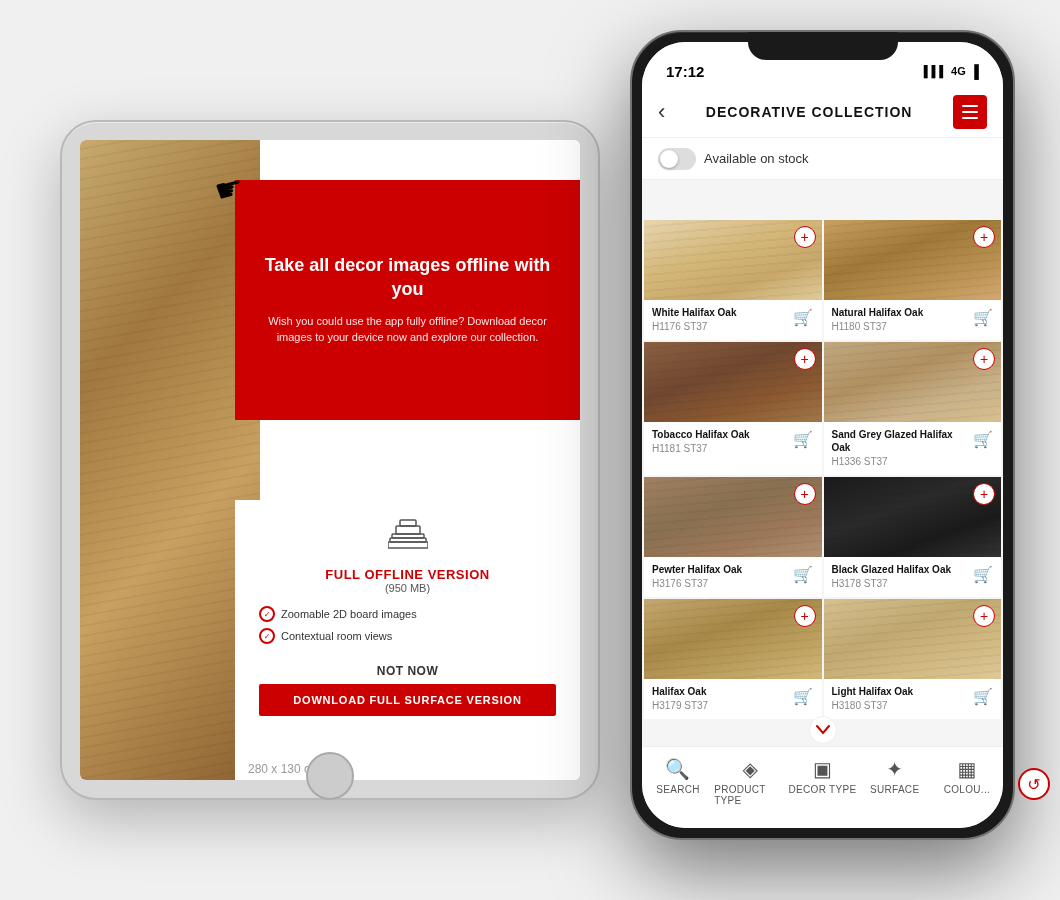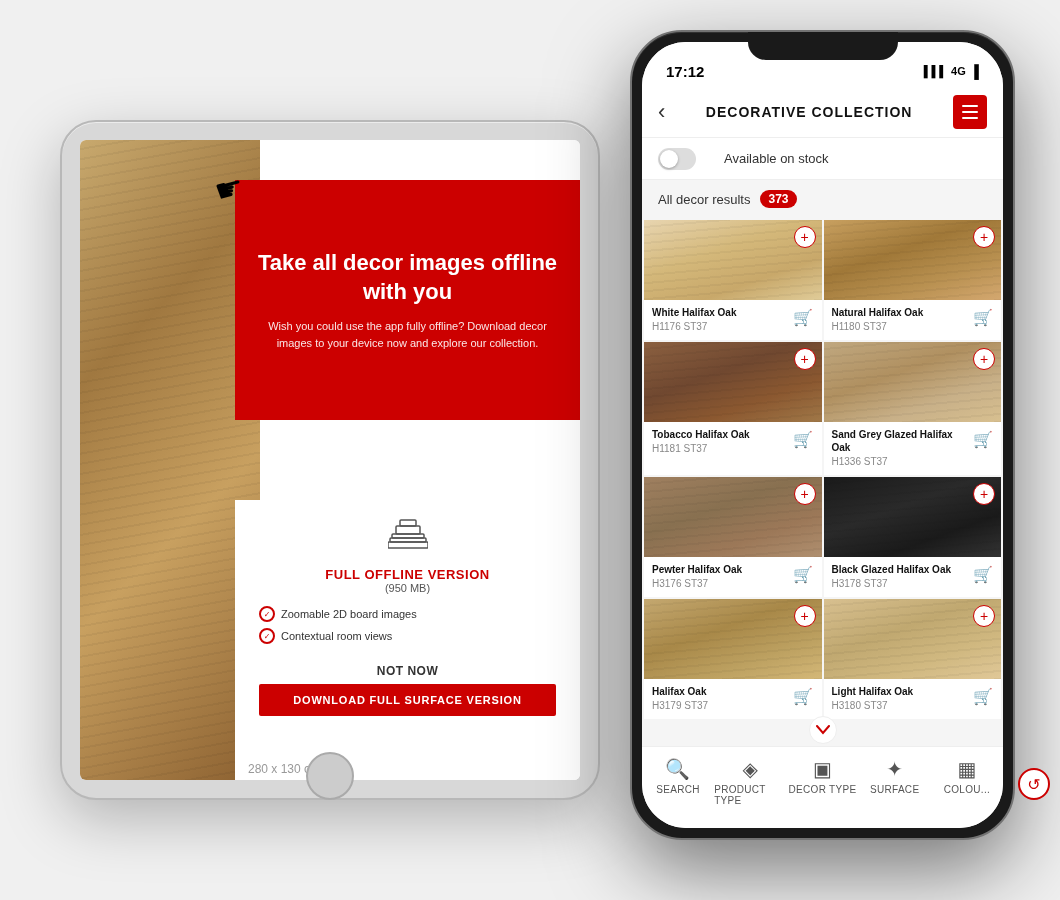--- a/index.html
+++ b/index.html
@@ -99,21 +99,21 @@
       height: 240px;
       background: #cc0000;
       display: flex;
       flex-direction: column;
       align-items: center;
       justify-content: center;
       padding: 20px;
       color: white;
     }
     .ipad-red-title {
-      font-size: 22px;
+      font-size: 18px;
       font-weight: 600;
       text-align: center;
       margin-bottom: 12px;
       line-height: 1.3;
     }
     .ipad-red-desc {
       font-size: 11px;
       text-align: center;
       line-height: 1.5;
       opacity: 0.9;
@@ -371,21 +371,21 @@
     .toggle-row {
       position: absolute;
       top: 96px;
       left: 0;
       right: 0;
       height: 42px;
       background: white;
       display: flex;
       align-items: center;
       padding: 0 16px;
-      gap: 28px;
+      gap: 8px;
       border-bottom: 1px solid #eee;
     }
     .toggle-switch {
       width: 38px;
       height: 22px;
       background: #ddd;
       border-radius: 11px;
       position: relative;
     }
     .toggle-knob {
@@ -662,24 +662,20 @@
         </div>
       </div>
 
       <div class="toggle-row">
         <div class="toggle-switch">
           <div class="toggle-knob"></div>
         </div>
         <span class="toggle-label">Available on stock</span>
       </div>
 
-      <div class="results-row">
-        <span class="results-label">All decor results</span>
-        <span class="results-badge">373</span>
-      </div>
 
       <div class="product-grid">
         <div class="grid-inner" id="product-grid-inner">
             <div class="product-card">
     <div class="product-img wood-1">
       <div class="wood-stripe-overlay"></div>
       <div class="product-plus">+</div>
     </div>
     <div class="product-info">
       <div>

